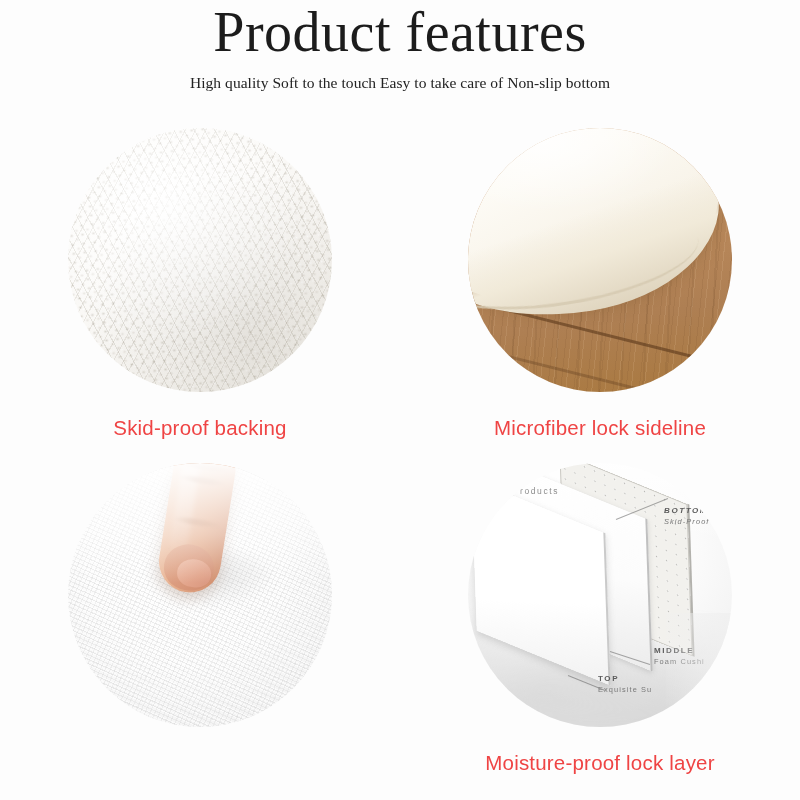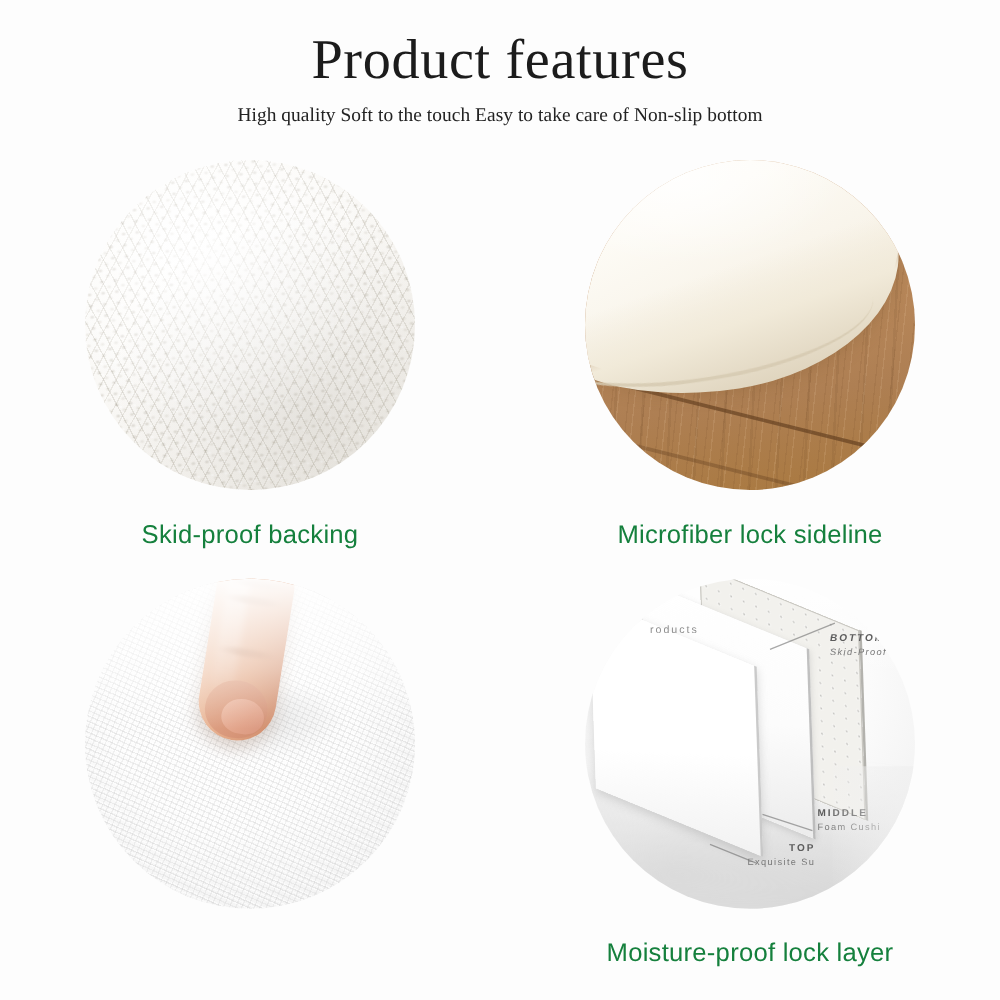--- a/index.html
+++ b/index.html
@@ -25,23 +25,22 @@
   
   .header {
     position: absolute;
     top: 0;
     left: 0;
     width: 800px;
     text-align: center;
   }
   .title {
     margin: 0;
-    padding-top: 22px;
     font-family: "Liberation Serif", "DejaVu Serif", serif;
-    font-size: 45px;
+    font-size: 56px;
     font-weight: 400;
     letter-spacing: 0.5px;
     color: #1c1c1c;
     line-height: 1.15;
   }
   .subtitle {
     margin: 0;
     padding-top: 10px;
     font-family: "Liberation Serif", "DejaVu Serif", serif;
     font-size: 15.5px;
@@ -86,21 +85,21 @@
 
   .caption {
     position: absolute;
     left: 0;
     top: 288px;
     width: 400px;
     text-align: center;
     font-family: "Liberation Sans", sans-serif;
     font-size: 20.5px;
     font-weight: 400;
-    color: #15803d;
+    color: #ef4444;
     letter-spacing: 0.2px;
     white-space: nowrap;
   }
 
   
   .mesh-bg {
     position: absolute;
     inset: 0;
     background:
       radial-gradient(circle at 32% 26%, #ffffff 0%, #fbfaf8 42%, #f2efe9 100%);
@@ -394,24 +393,24 @@
     color: #5c5c5c;
   }
   .layer-label .lbl-sub {
     display: block;
     font-size: 7.4px;
     letter-spacing: 1.1px;
     color: #787878;
   }
   .lbl-bottom { left: 196px; top: 42px; font-style: italic; }
   .lbl-middle { left: 186px; top: 182px; }
-  .lbl-top    { left: 130px; top: 210px; text-align: right; }
+  .lbl-top    { left: 130px; top: 210px; }
   .lbl-watermark {
     left: 52px;
-    top: 34px;
+    top: 22px;
     font-size: 8.5px;
     letter-spacing: 1.6px;
     color: #8d8d8d;
   }
   .layer-clip-fade {
     position: absolute;
     right: -4px;
     top: 150px;
     width: 70px;
     height: 110px;

